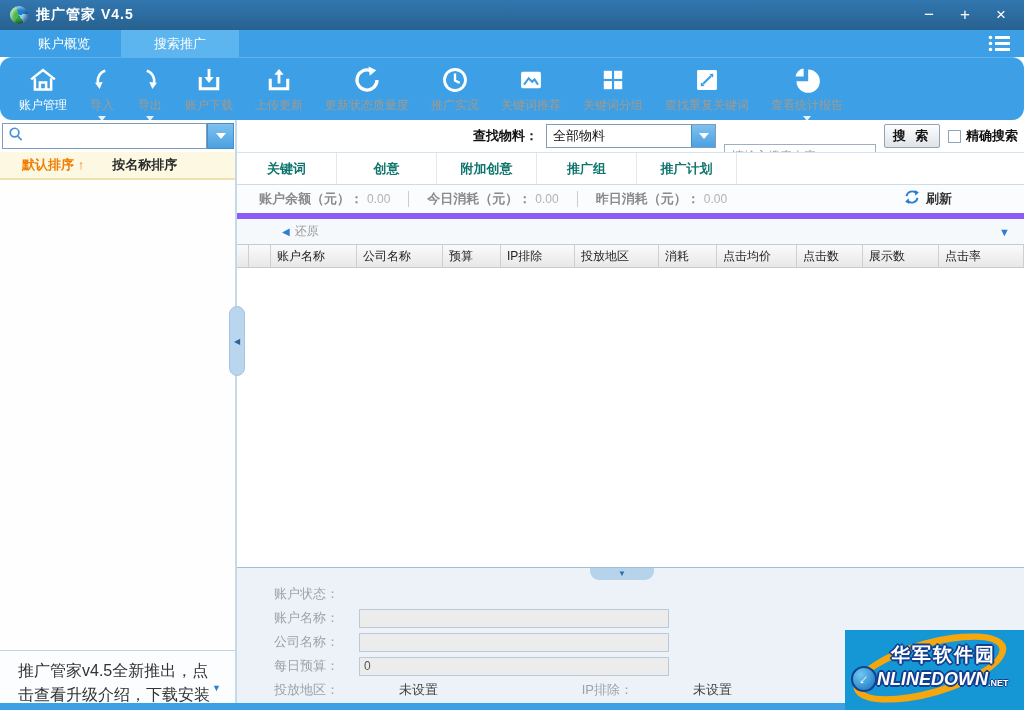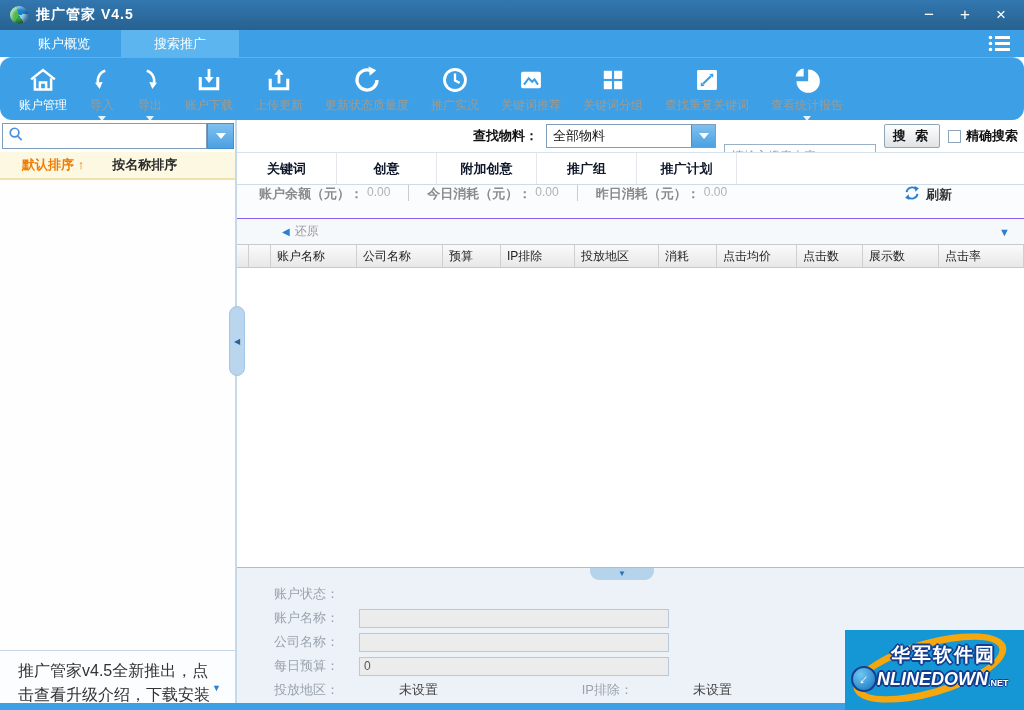--- a/index.html
+++ b/index.html
@@ -57,24 +57,24 @@
   .select { width:170px; height:24px; border:1px solid #7f9db9; background:#fff; display:flex; align-items:center; cursor:pointer; }
   .select-value { flex:1; font-size:13px; padding-left:6px; color:#111; }
   .select-btn { width:24px; height:22px; background:linear-gradient(#7fc0ef,#4ba1e2); border-left:1px solid #4590cc; display:flex; align-items:center; justify-content:center; }
   .filter-input { width:152px; height:24px; border:1px solid #9ab0c4; font-size:12px; font-style:italic; color:#666; padding:0 5px; outline:none;margin-top:40px; }
   .filter-input::placeholder { color:#9a9a9a; font-style:italic; }
   .search-btn { width:56px; height:24px; background:linear-gradient(#fefefe,#dfe3e6); border:1px solid #8ea4b8; border-radius:2px; font-size:13px; font-weight:bold; color:#111; letter-spacing:3px; cursor:pointer; display:flex; align-items:center; justify-content:center; }
   .checkbox { width:13px; height:13px; border:1px solid #8ea4b8; background:#fff; cursor:pointer; flex:0 0 auto; }
   .exact-label { font-size:13px; font-weight:bold; color:#111; margin-left:-3px; }
 
   .material-tabs { height:33px; display:flex; border-top:1px solid #d7e3ec; border-bottom:1px solid #cfdce6; background:#fff; }
-  .m-tab { width:100px; display:flex; align-items:center; justify-content:center; font-size:13px; font-weight:bold; color:#0f172a; border-right:1px solid #e4e8ec; cursor:pointer; }
+  .m-tab { width:100px; display:flex; align-items:center; justify-content:center; font-size:13px; font-weight:bold; color:#0f766e; border-right:1px solid #e4e8ec; cursor:pointer; }
   .m-tab.active { background:#3da0e7; color:#fff; border-right-color:#3da0e7; }
 
-  .summary-row { height:34px; display:flex; align-items:flex-start; background:#fbfcfe; border-bottom:1px solid #8b5cf6; padding-left:22px; }
+  .summary-row { height:34px; display:flex; align-items:center; background:#fbfcfe; border-bottom:6px solid #8b5cf6; padding-left:22px; }
   .sum-label { font-size:13px; font-weight:bold; color:#8a8a8a; }
   .sum-value { font-size:12px; color:#b2b2b2; margin-left:4px; }
   .sum-sep { width:1px; height:16px; background:#ccc; margin:0 18px; }
   .refresh { margin-left:auto; margin-right:72px; display:flex; align-items:center; gap:6px; cursor:pointer; }
   .refresh-label { font-size:13px; font-weight:bold; color:#333; }
 
   .restore-row { height:25px; background:#f6f9fb; display:flex; align-items:center; padding:0 14px 0 45px; }
   .restore { display:flex; align-items:center; gap:5px; cursor:pointer; }
   .restore-arrow { color:#2a7fd0; font-size:10px; }
   .restore-label { color:#999; font-size:12px; }

